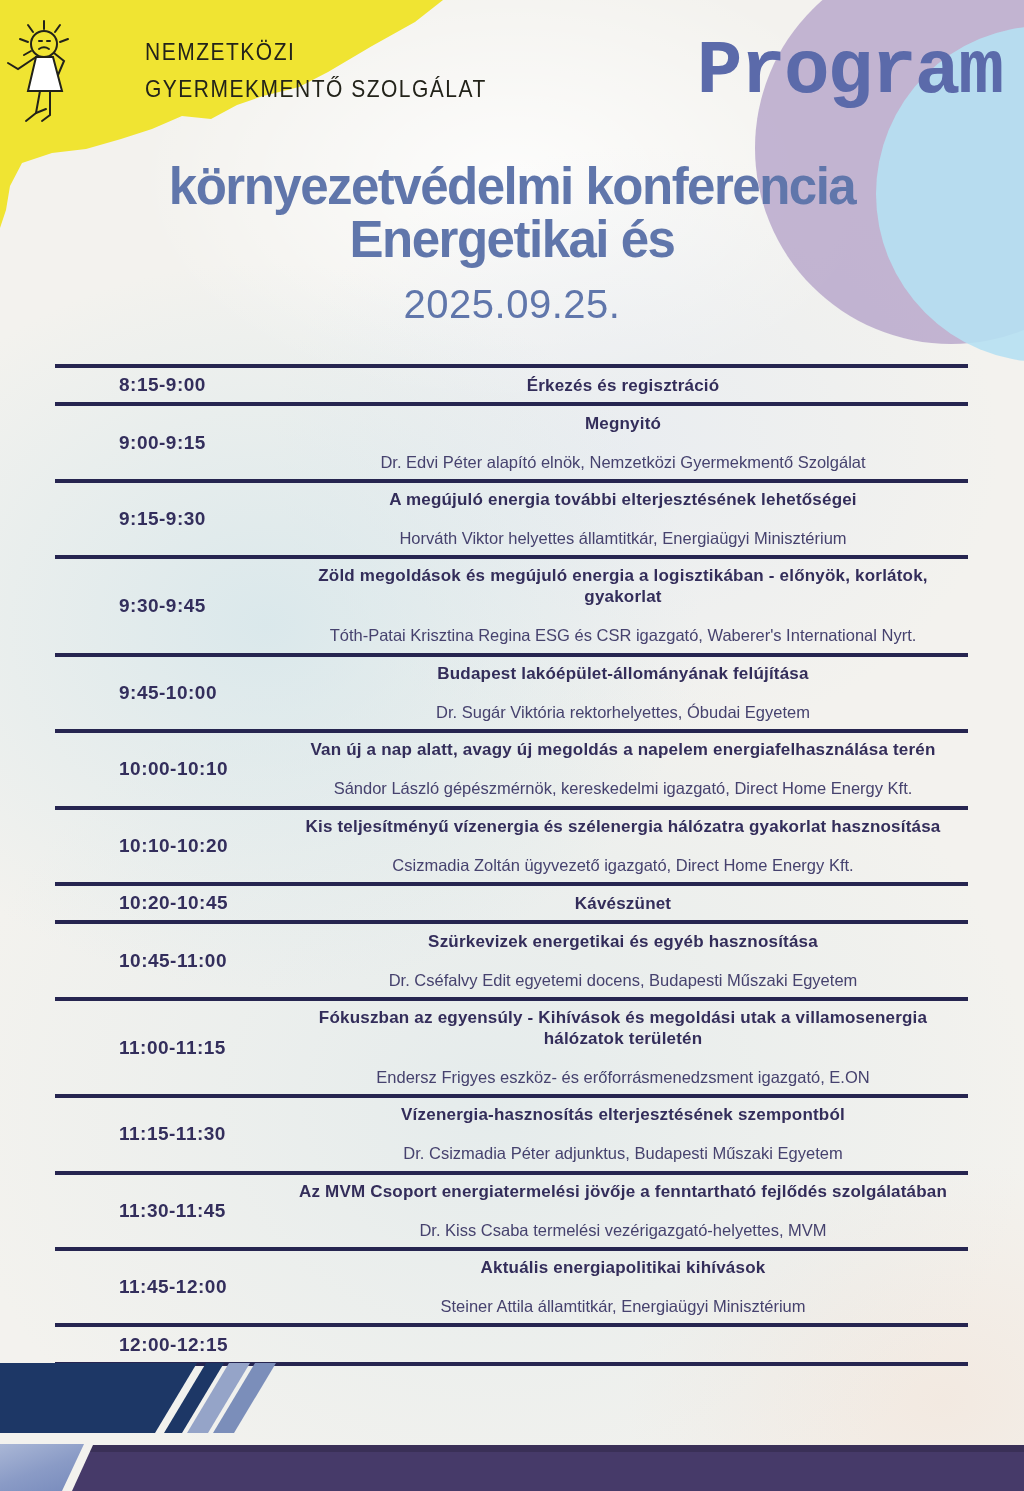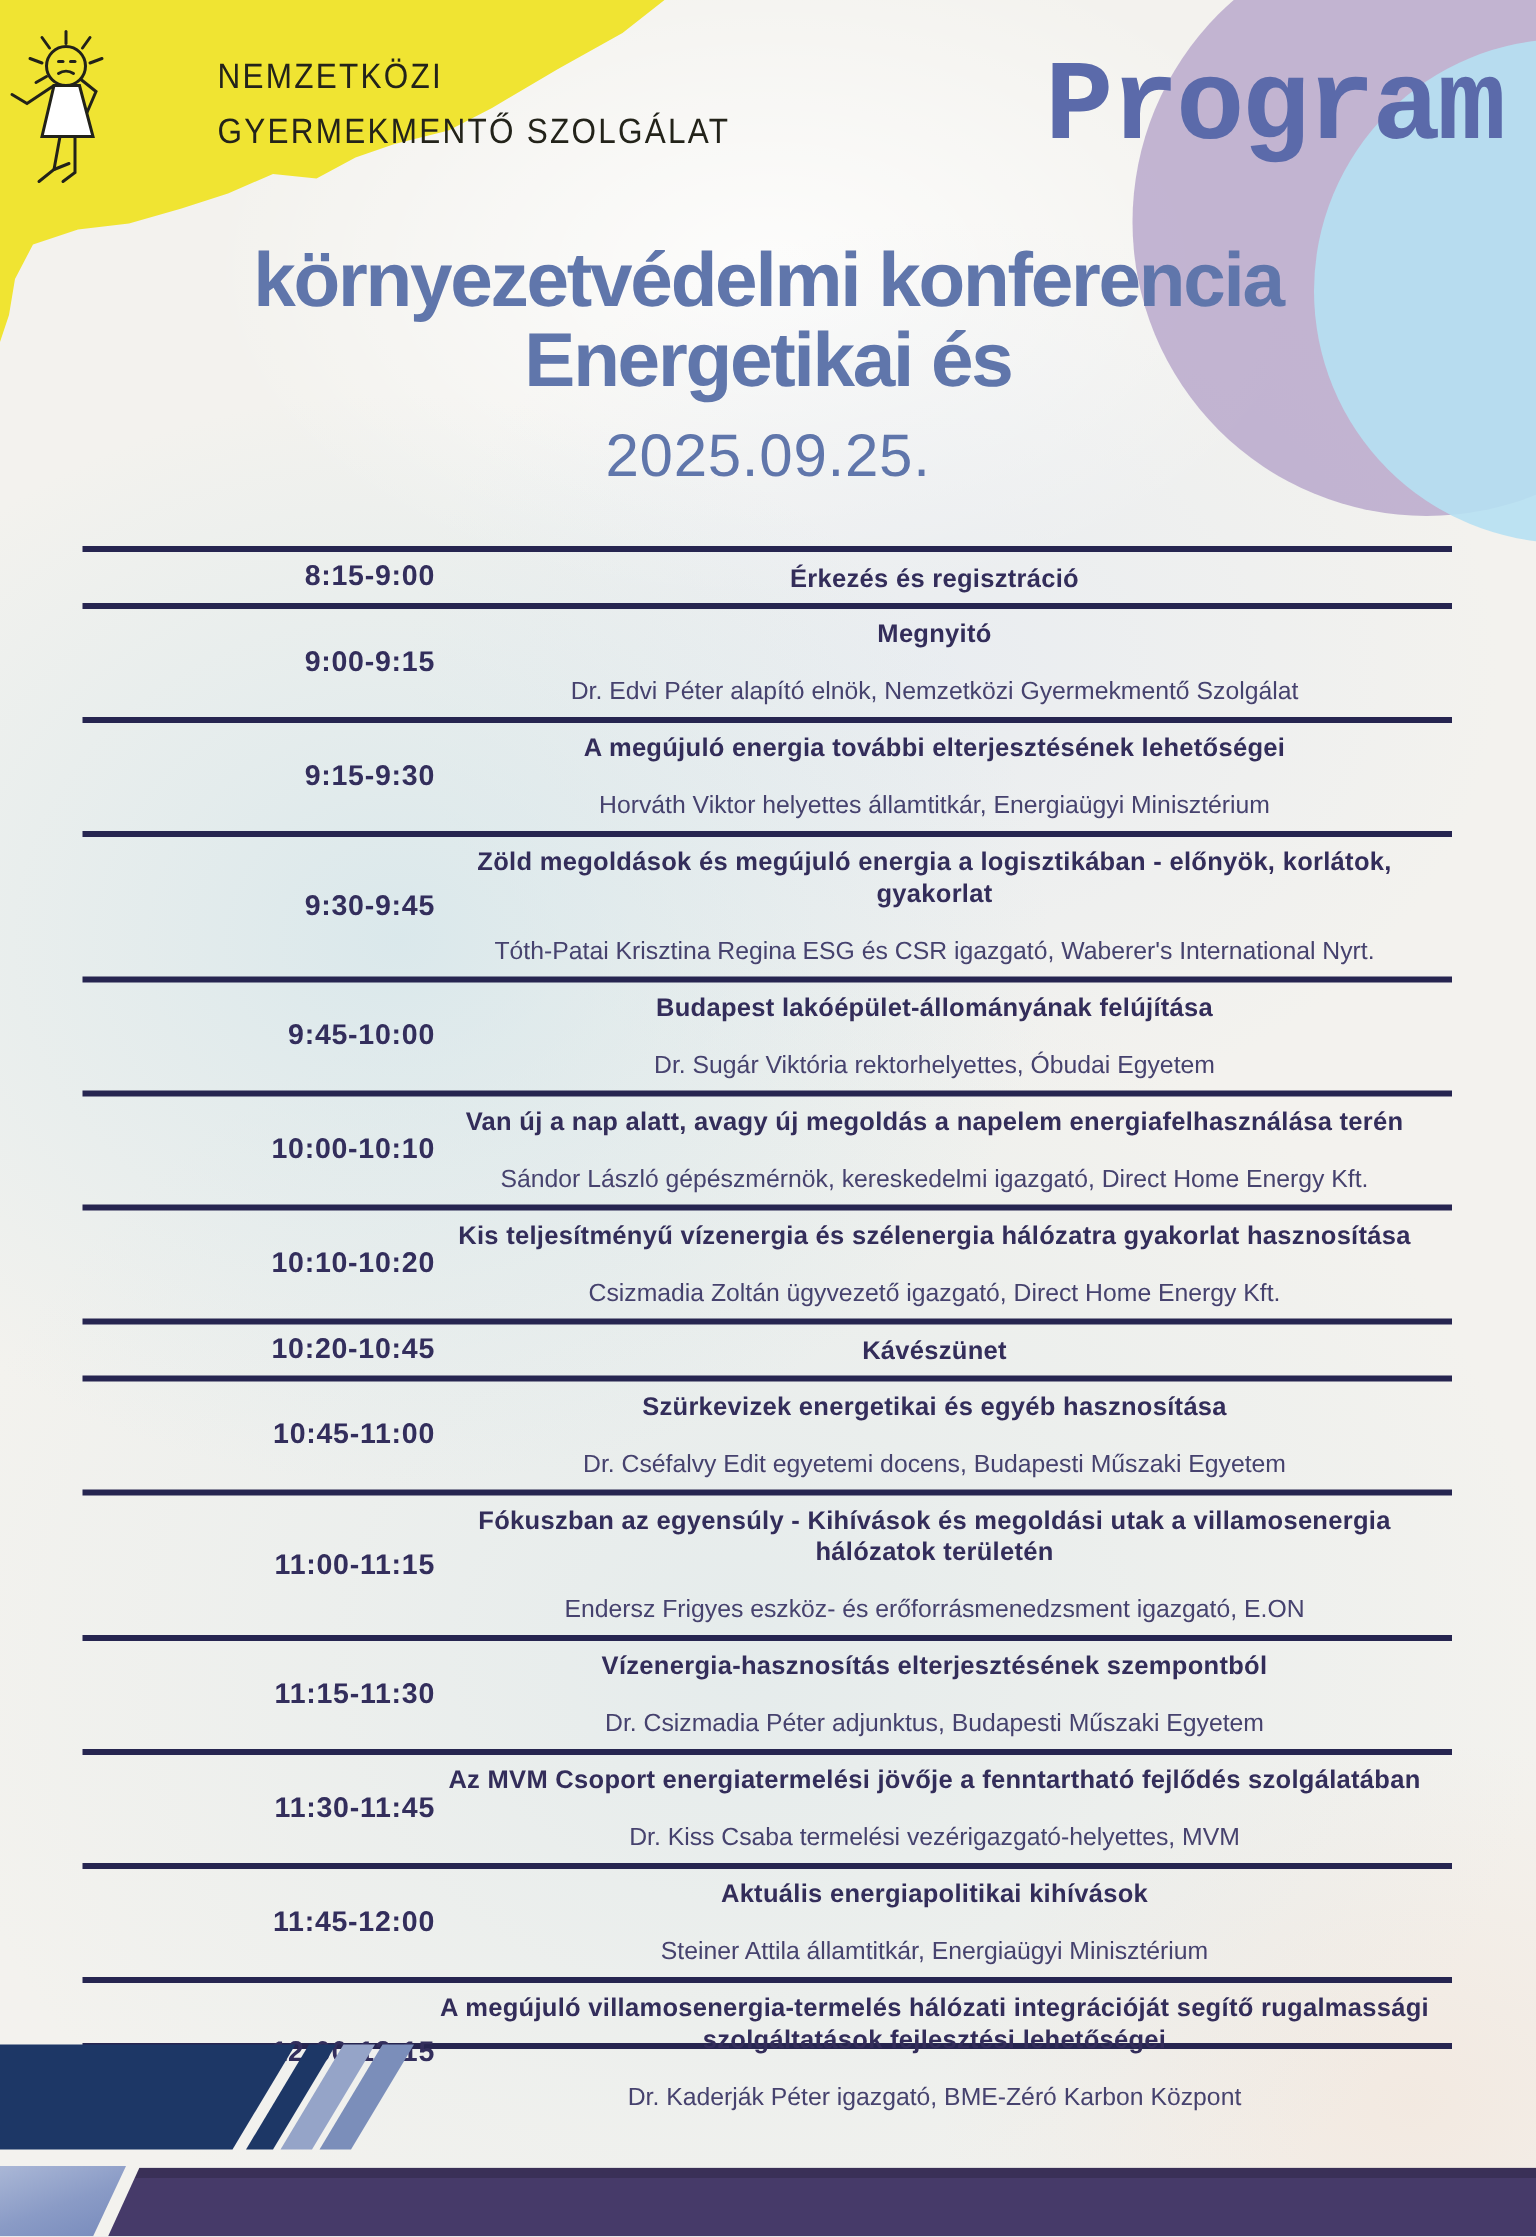--- a/index.html
+++ b/index.html
@@ -44,21 +44,21 @@
   .title-line{font-weight:700;font-size:51px;line-height:1.04;letter-spacing:-1.5px;}
   .title-date{font-weight:400;font-size:40px;margin-top:16px;letter-spacing:0.5px;}
 
   
   .schedule{
     position:absolute;left:55px;top:364px;width:913px;height:998px;
     display:flex;flex-direction:column;border-bottom:4px solid #262550;color:#332d5a;
   }
   .row{flex:1 1 auto;border-top:4px solid #262550;display:flex;align-items:center;padding:6px 0;}
   .time-cell{flex:0 0 235px;padding-left:64px;box-sizing:border-box;
-    font-weight:700;font-size:19px;letter-spacing:0.5px;color:#332e5c;white-space:nowrap;text-align:right;}
+    font-weight:700;font-size:19px;letter-spacing:0.5px;color:#332e5c;white-space:nowrap;}
   .content-cell{flex:1 1 auto;text-align:center;padding-right:12px;}
   .session-title{font-weight:700;font-size:17px;line-height:21px;color:#332d5a;letter-spacing:0.2px;}
   .session-speaker{font-weight:400;font-size:16.5px;line-height:21px;color:#46426e;margin-top:18px;}
   .session-speaker:empty{display:none;}
 
   
   .footer-stripes{position:absolute;left:0;top:1358px;width:1024px;height:80px;}
   .purple-band{
     position:absolute;left:0;top:1445px;width:1024px;height:46px;
     clip-path:polygon(93px 0,1024px 0,1024px 46px,72px 46px);
@@ -206,24 +206,20 @@
     </div>
     <div class="row">
       <div class="time-cell">11:45-12:00</div>
       <div class="content-cell">
         <div class="session-title">Aktuális energiapolitikai kihívások</div>
         <div class="session-speaker">Steiner Attila államtitkár, Energiaügyi Minisztérium</div>
       </div>
     </div>
     <div class="row">
       <div class="time-cell">12:00-12:15</div>
-      <div class="content-cell">
-        <div class="session-title">A megújuló villamosenergia-termelés hálózati integrációját segítő rugalmassági szolgáltatások fejlesztési lehetőségei</div>
-        <div class="session-speaker">Dr. Kaderják Péter igazgató, BME-Zéró Karbon Központ</div>
-      </div>
     </div>
   </div>
 
   <svg class="footer-stripes" viewBox="0 0 1024 80">
     <polygon points="-5,5 197,5 155,75 -5,75" fill="#1d3766"></polygon>
     <polygon points="206,5 224,5 182,75 164,75" fill="#1d3766"></polygon>
     <polygon points="229,5 250,5 208,75 187,75" fill="#95a4c8"></polygon>
     <polygon points="255,5 276,5 234,75 213,75" fill="#7b8eba"></polygon>
   </svg>
   <div class="corner-parallelogram"></div>

